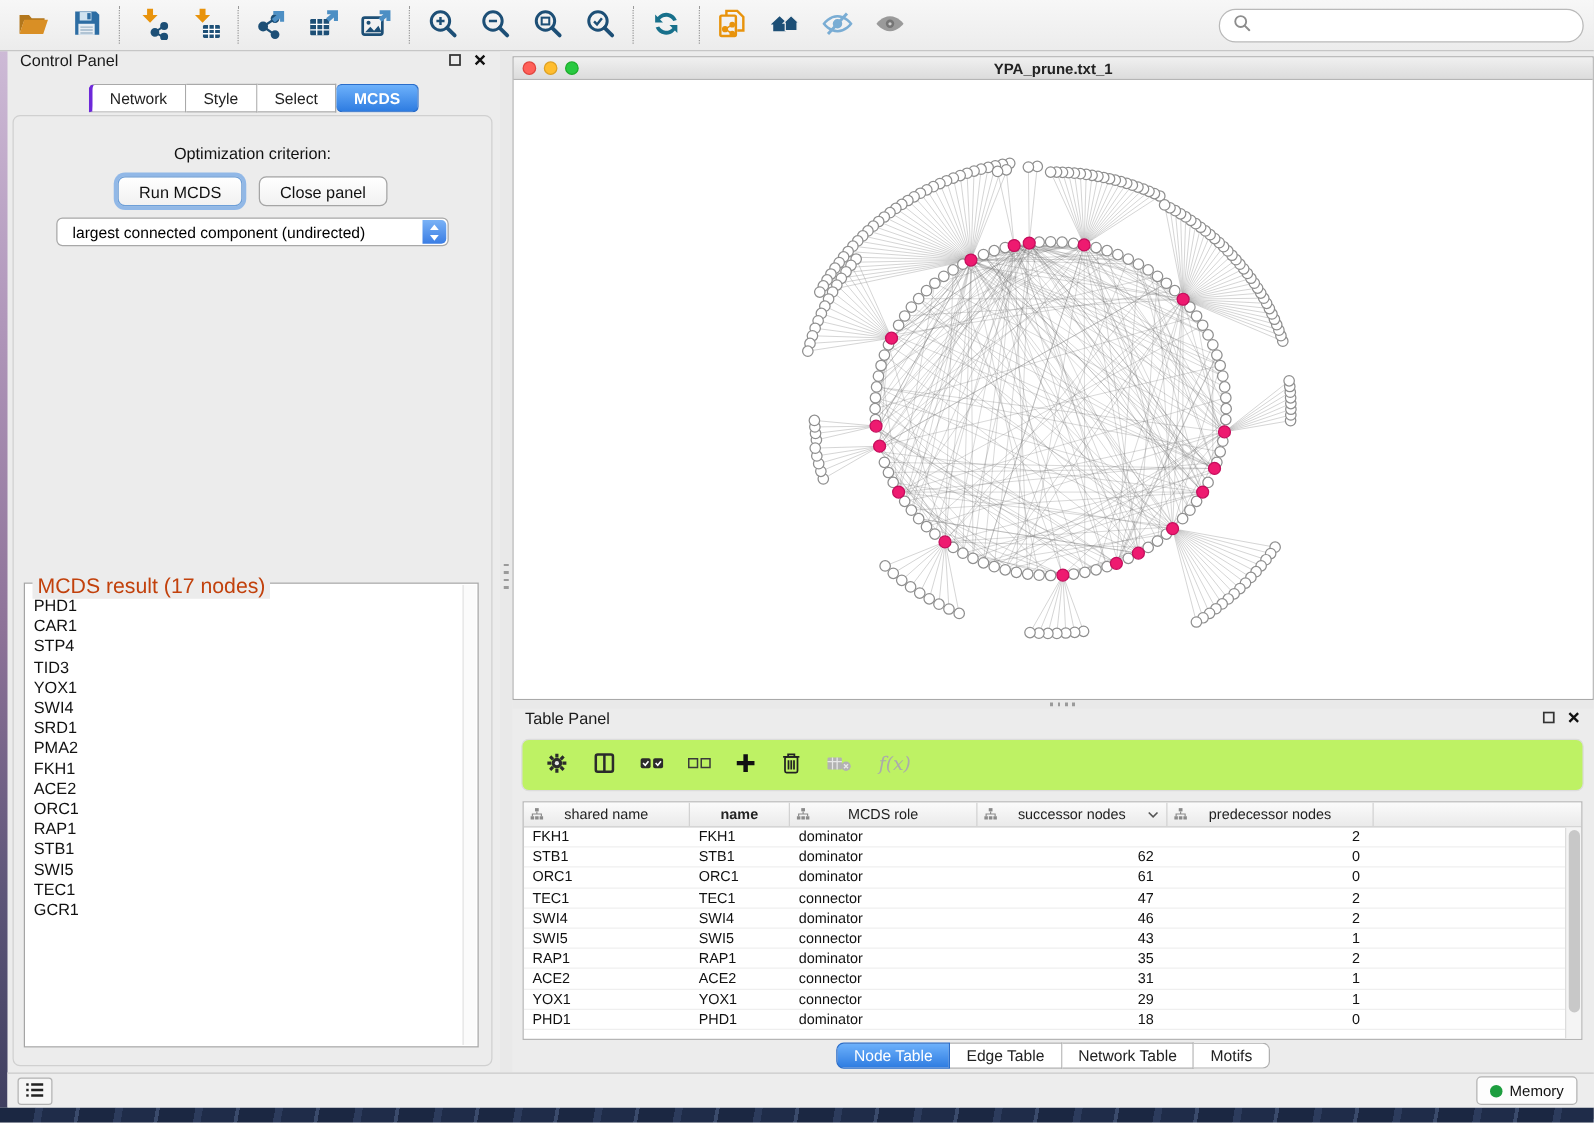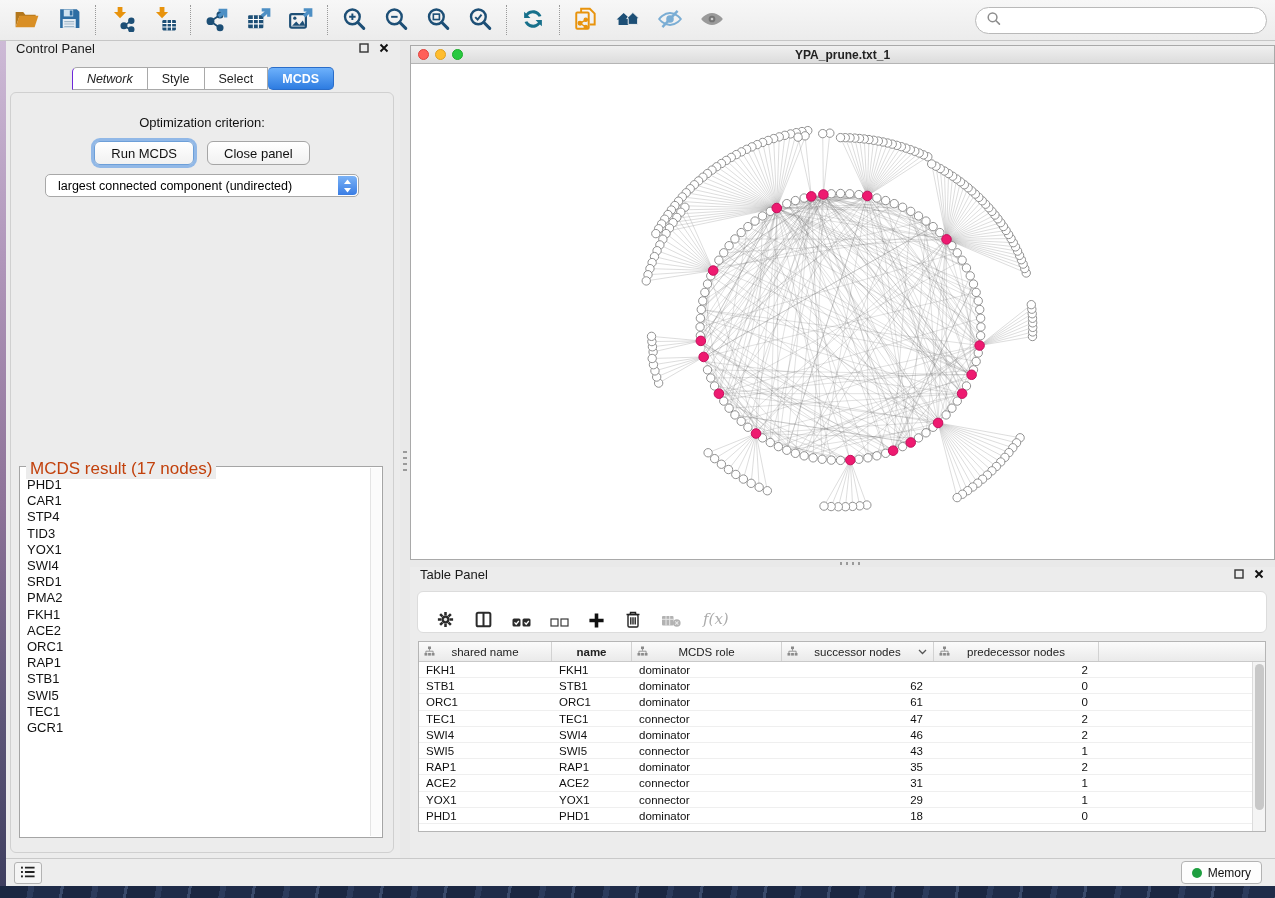--- a/index.html
+++ b/index.html
@@ -23,21 +23,21 @@
 
   
   #control-panel { position:absolute; left:6px; top:41px; width:394px; height:817px; }
   .panel-header { height:26px; display:flex; align-items:flex-start; padding:0 10px; }
   .panel-title { font-size:13px; color:#1a1a1a; }
   .win-btns { margin-left:auto; display:flex; gap:7px; align-items:center; }
   .win-btn { width:13px; height:13px; display:flex; align-items:center; justify-content:center; cursor:pointer; }
   #cp-tabs { display:flex; justify-content:center; position:relative; z-index:2; }
   .cp-tab { height:23px; padding:0 14px; font-size:12.5px; display:flex; align-items:center;
     background:#fff; border:1px solid #a9a9a9; border-left:none; color:#222; cursor:pointer; }
-  .cp-tab:first-child { border-left:1px solid #6d28d9; border-radius:5px 0 0 0;font-style:italic; }
+  .cp-tab:first-child { border-left:3px solid #6d28d9; border-radius:5px 0 0 0; }
   .cp-tab.sel { background:linear-gradient(#6db1fb,#2e7ce1); color:#fff; border-color:#2a6dc9; border-radius:5px; font-weight:bold; }
   #cp-body { position:absolute; left:4px; right:6px; top:51px; bottom:5px; background:#ececec;
     border:1px solid #d0d0d0; border-radius:6px; }
   #criterion-label { text-align:center; margin-top:22px; font-size:13px; color:#111; }
   #criterion-select { margin:9px auto 0 auto; width:314px; height:23px; background:#fff; border:1px solid #a8a8a8;
     border-radius:5px; display:flex; align-items:center; font-size:12.5px; padding-left:12px; cursor:pointer; position:relative; }
   #criterion-stepper { position:absolute; right:1px; top:1px; bottom:1px; width:19px; border-radius:0 4px 4px 0;
     background:linear-gradient(#7ab2f6,#3a7de4); display:flex; flex-direction:column; align-items:center; justify-content:center; gap:2px; }
   #cp-buttons { display:flex; justify-content:center; gap:13px; margin-top:11px; }
   .btn { height:24px; padding:0 16px; font-size:13px; background:linear-gradient(#ffffff,#f1f1f1);
@@ -64,22 +64,22 @@
   .light { width:11px; height:11px; border-radius:50%; margin-left:6px; cursor:pointer; }
   #light-close { background:#ff6059; border:1px solid #e0443e; margin-left:7px; }
   #light-min { background:#ffbd2e; border:1px solid #dea123; }
   #light-max { background:#28c940; border:1px solid #1dad2b; }
   #net-title { position:absolute; left:0; right:0; text-align:center; font-size:12px; font-weight:bold; color:#222; }
   #net-canvas { position:absolute; left:0; top:18px; right:0; bottom:0; background:#fff; }
   #net-svg { width:100%; height:100%; }
 
   
   #table-panel { position:absolute; left:410px; top:567px; right:0; bottom:40px; background:#ececec; }
-  #tp-toolbar { position:absolute; left:7px; right:8px; top:24px; height:42px; background:#ffffff;
-    border:1px solid #dcdcdc; border-radius:6px; display:flex; align-items:flex-end; gap:19px; padding-left:18px; }
+  #tp-toolbar { position:absolute; left:7px; right:8px; top:24px; height:42px; background:#bef264;
+    border:1px solid #dcdcdc; border-radius:6px; display:flex; align-items:center; gap:19px; padding-left:18px; }
   .tp-icon { display:flex; align-items:center; justify-content:center; cursor:pointer; background:none; border:none; }
   #tp-table { position:absolute; left:8px; right:9px; top:74px; bottom:26px; background:#fff; border:1px solid #b5b5b5; overflow:hidden; }
   #thead { display:flex; height:20px; background:linear-gradient(#fbfbfb,#eaeaea); border-bottom:1px solid #c9c9c9; }
   .th { position:relative; height:100%; border-right:1px solid #d2d2d2; font-size:11.5px; color:#222;
     display:flex; align-items:center; justify-content:center; cursor:pointer; flex:none; }
   .th .tree { position:absolute; left:5px; top:4px; }
   .th .chev { position:absolute; right:6px; top:7px; }
   .th.filler { flex:1; border-right:none; }
   .tr { display:flex; height:16.2px; border-bottom:1px solid #efefef; cursor:default; }
   .td { font-size:11.5px; color:#111; flex:none; overflow:hidden; white-space:nowrap; line-height:16px; }
@@ -1216,20 +1216,26 @@
           <div class="td left" style="width: 80px;">PHD1</div>
           <div class="td left" style="width: 150px;">dominator</div>
           <div class="td right" style="width: 152px;">18</div>
           <div class="td right" style="width: 165px;">0</div>
         </div>
       </div>
     <div id="tscroll">
         <div class="thumb"></div>
       </div>
   </div>
+  <div id="tp-tabs">
+      <div class="tp-tab sel">Node Table</div>
+      <div class="tp-tab">Edge Table</div>
+      <div class="tp-tab">Network Table</div>
+      <div class="tp-tab">Motifs</div>
+    </div>
 </div>
 
 <div id="status-bar">
   <button id="list-btn">
       <span><svg width="16" height="14" viewBox="0 0 18 16">
           <g stroke="#222" stroke-width="2.2">
             <path d="M5.5 3h11M5.5 8h11M5.5 13h11"></path>
           </g>
           <g fill="#222">
             <rect x="1" y="1.9" width="2.2" height="2.2"></rect>

